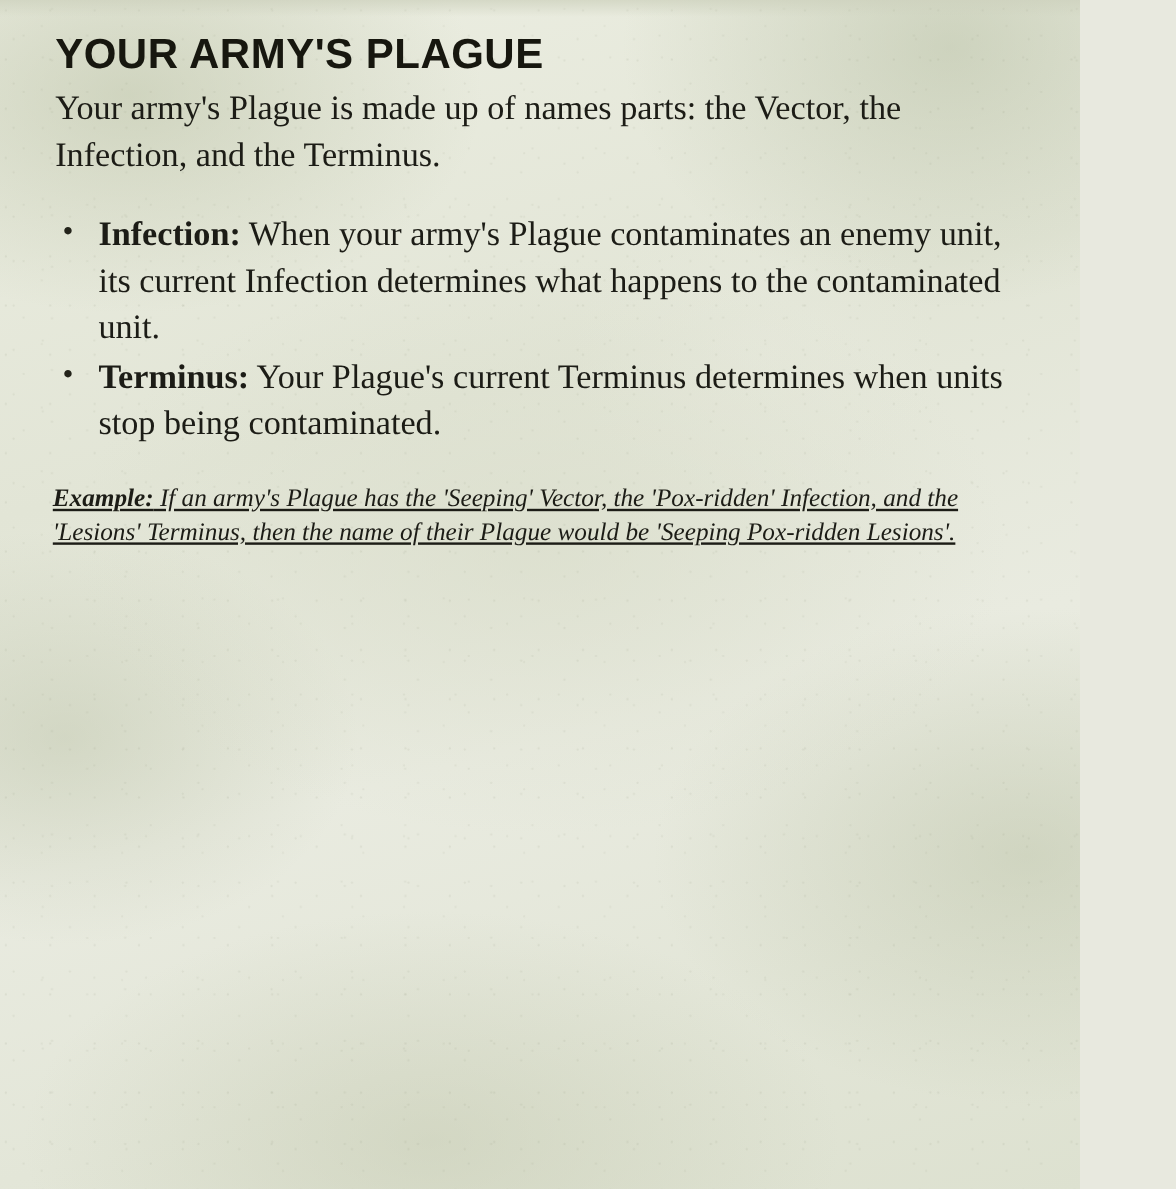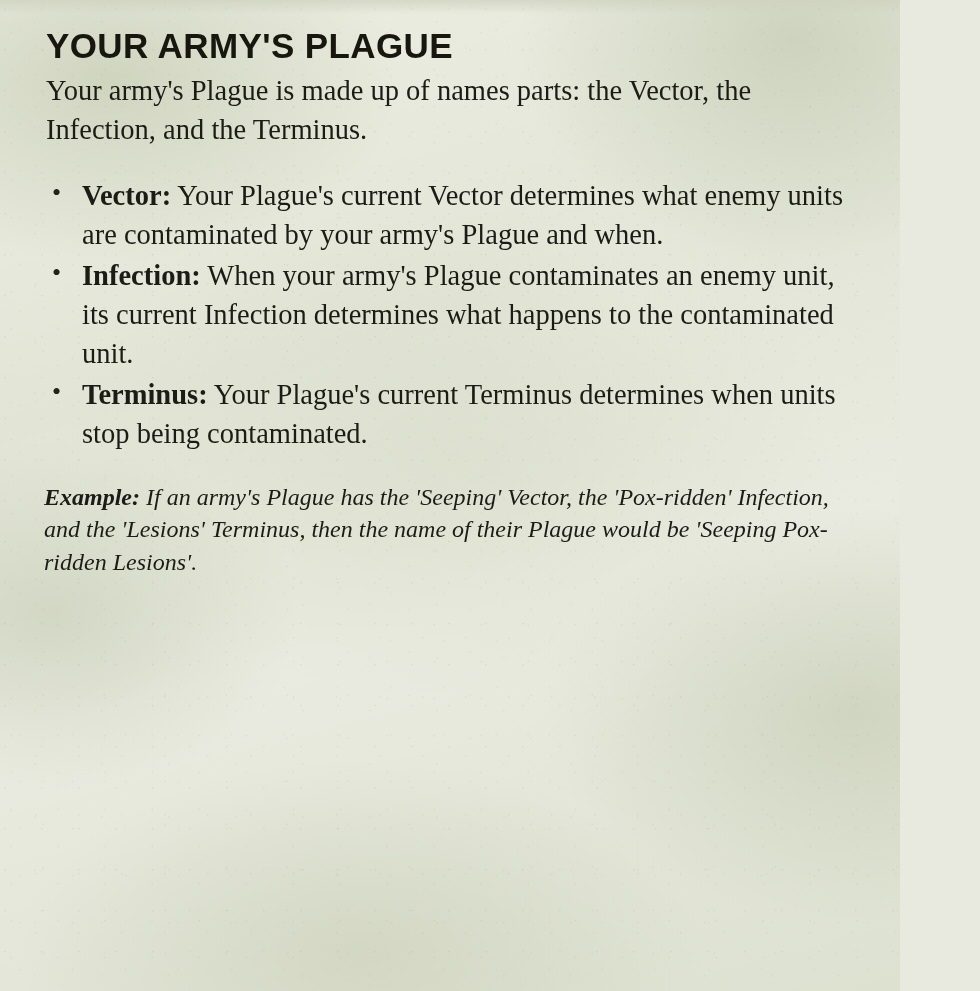--- a/index.html
+++ b/index.html
@@ -100,25 +100,26 @@
     font-size: 26px;
     color: #23231a;
   }
 
   ul.bullets li .term {
     font-weight: bold;
   }
 
   p.example {
     font-style: italic;
-    font-size: 24px;
+    font-size: 21px;
     line-height: 1.36;
     margin: 0 0 20px 0;
     max-width: 900px;
     color: #1c1c16;
+    text-decoration: underline;
   }
   p.example .ex-label {
     font-weight: bold;
     font-style: italic;
   }
 
   p.closing {
     margin-bottom: 0;
     max-width: 910px;
   }
@@ -141,23 +142,20 @@
   <div class="top-sliver"></div>
 
   <div class="content">
 
     <h1 class="heading">YOUR ARMY'S PLAGUE</h1>
 
     <p class="para intro">Your army's Plague is made up of names parts: the Vector, the Infection, and the Terminus.</p>
 
     <ul class="bullets">
       <li>
-        <span class="term">Vector:</span><span> Your Plague's current Vector determines what enemy units are contaminated by your army's Plague and when.</span>
-      </li>
-      <li>
         <span class="term">Infection:</span><span> When your army's Plague contaminates an enemy unit, its current Infection determines what happens to the contaminated unit.</span>
       </li>
       <li>
         <span class="term">Terminus:</span><span> Your Plague's current Terminus determines when units stop being contaminated.</span>
       </li>
     </ul>
 
 
     <p class="example">
       <span class="ex-label">Example:</span><span> If an army's Plague has the 'Seeping' Vector, the 'Pox-ridden' Infection, and the 'Lesions' Terminus, then the name of their Plague would be 'Seeping Pox-ridden Lesions'.</span>

